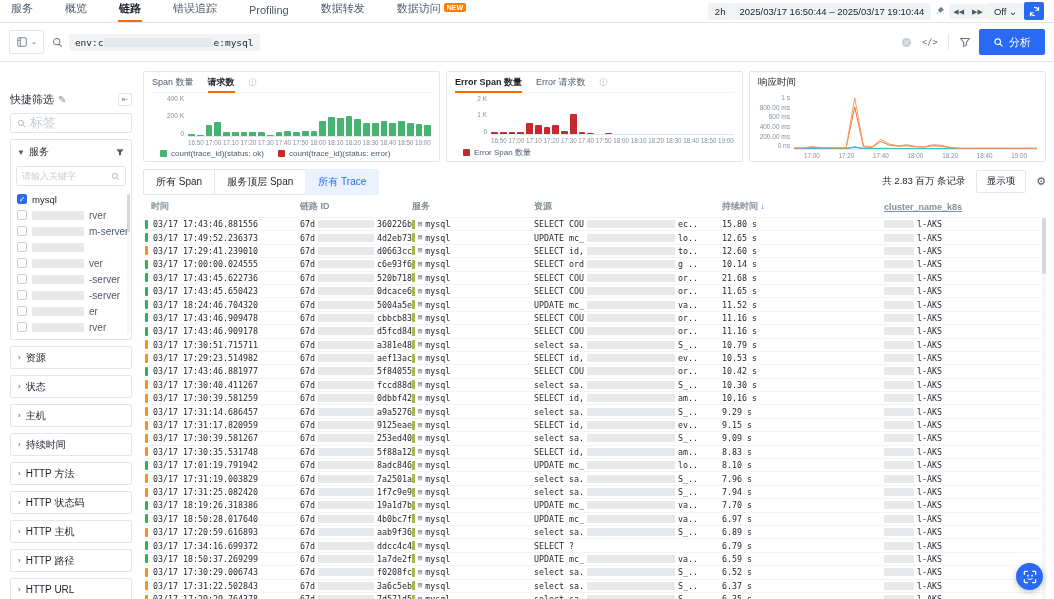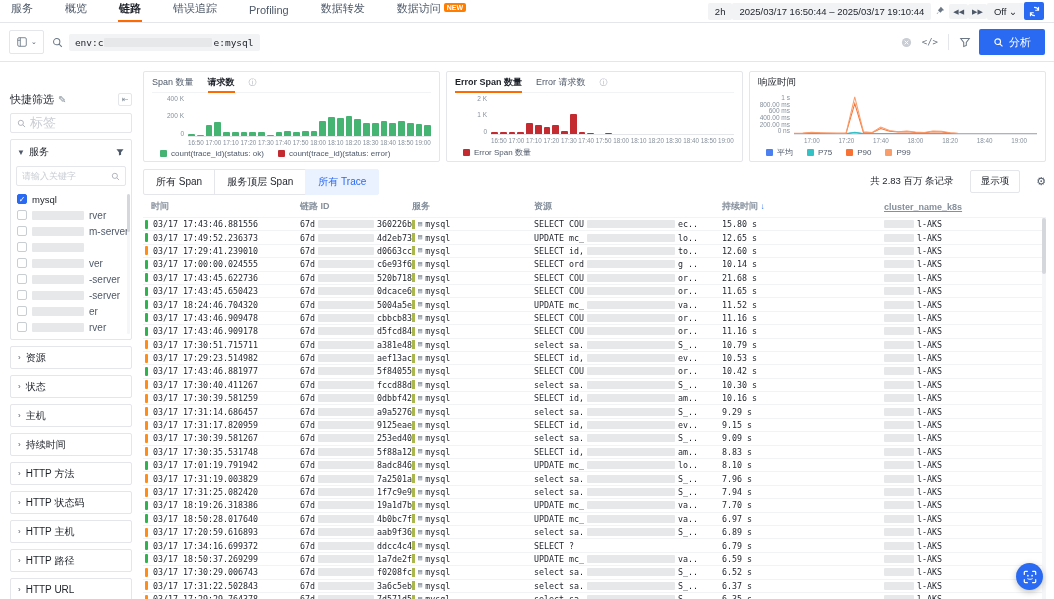--- a/index.html
+++ b/index.html
@@ -105,21 +105,21 @@
 
   
   .table-card { flex:1; min-height:0; display:flex; flex-direction:column; margin-top:6px; }
   .tbl-tabs { display:flex; align-items:center; height:27px; flex:none; }
   .seg { display:flex; }
   .seg-tab { border:1px solid #e5e6eb; background:#fff; color:#1d2129; font-size:10px;
     padding:5px 12px; margin-left:-1px; white-space:nowrap; }
   .seg-tab:first-child { border-radius:2px 0 0 2px; margin-left:0; }
   .seg-tab:last-child { border-radius:0 2px 2px 0; }
   .seg-tab.active { background:#eaf2ff; color:#2a6af2; border-color:#eaf2ff; }
-  .tbl-right { margin-left:auto; display:flex; align-items:center; gap:16px; }
+  .tbl-right { margin-left:auto; display:flex; align-items:center; gap:10px; }
   .total-txt { font-size:9.5px; color:#1d2129; }
   .show-btn { border:1px solid #e5e6eb; border-radius:2px; font-size:9.5px; color:#1d2129;
     padding:4px 10px; }
   .gear { color:#4e5969; font-size:11px; }
   .grid-row { display:grid;
     grid-template-columns:157px 112px 122px 188px 100px 1fr; align-items:center; }
   .thead { flex:none; font-size:9px; color:#86909c; font-weight:bold; padding:5px 0 4px;
     border-bottom:1px solid #f2f3f5; }
   .thead .cl-h { padding-left:62px;text-decoration:underline; }
   .sort-ic { color:#2a6af2; font-size:8px; }
@@ -499,38 +499,20 @@
           </div>
           <div class="xlabels" style="padding-left:46px;padding-right:10px;">
               <span>17:00</span>
               <span>17:20</span>
               <span>17:40</span>
               <span>18:00</span>
               <span>18:20</span>
               <span>18:40</span>
               <span>19:00</span>
             </div>
-          <div class="legend">
-              <span class="lg-item">
-                <span class="lg-sq" style="background: rgb(76, 127, 240);"></span>
-                <span>平均</span>
-              </span>
-              <span class="lg-item">
-                <span class="lg-sq" style="background: rgb(51, 195, 199);"></span>
-                <span>P75</span>
-              </span>
-              <span class="lg-item">
-                <span class="lg-sq" style="background: rgb(247, 114, 52);"></span>
-                <span>P90</span>
-              </span>
-              <span class="lg-item">
-                <span class="lg-sq" style="background: rgb(249, 157, 107);"></span>
-                <span>P99</span>
-              </span>
-            </div>
         </div>
       </div>
 
       <div class="table-card">
         <div class="tbl-tabs">
           <div class="seg">
               <span class="seg-tab">所有 Span</span>
               <span class="seg-tab">服务顶层 Span</span>
               <span class="seg-tab active">所有 Trace</span>
             </div>

